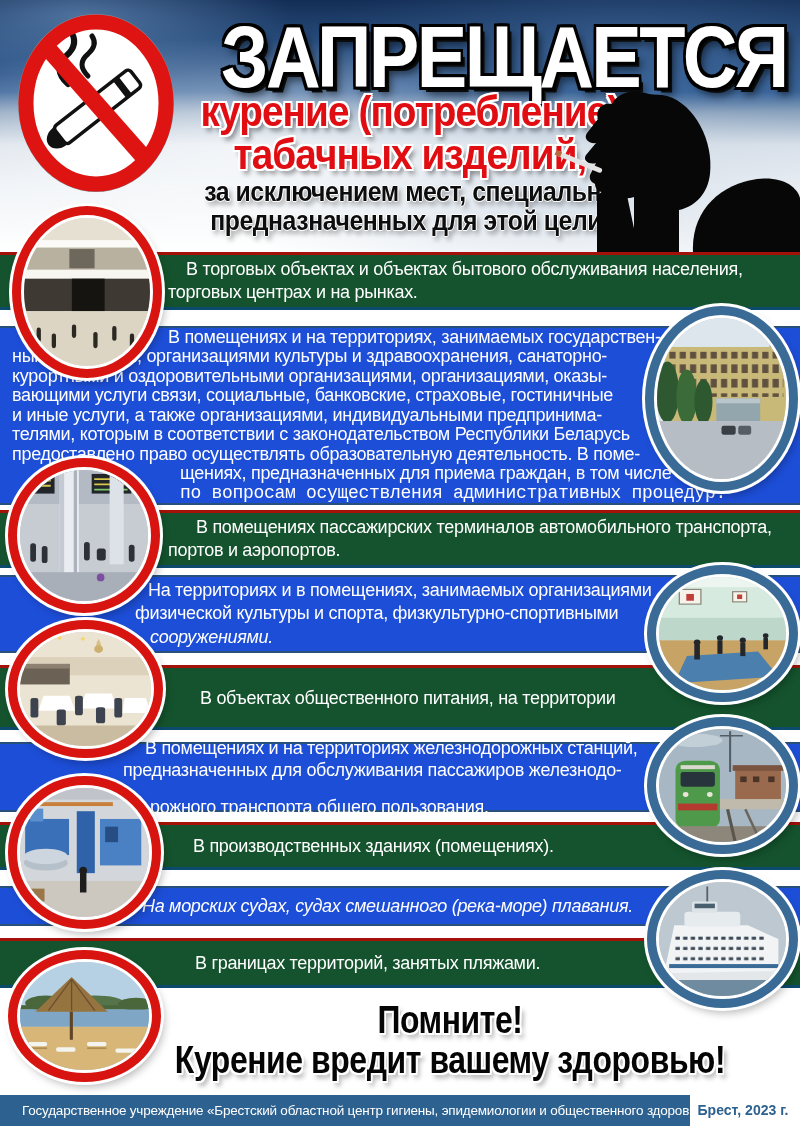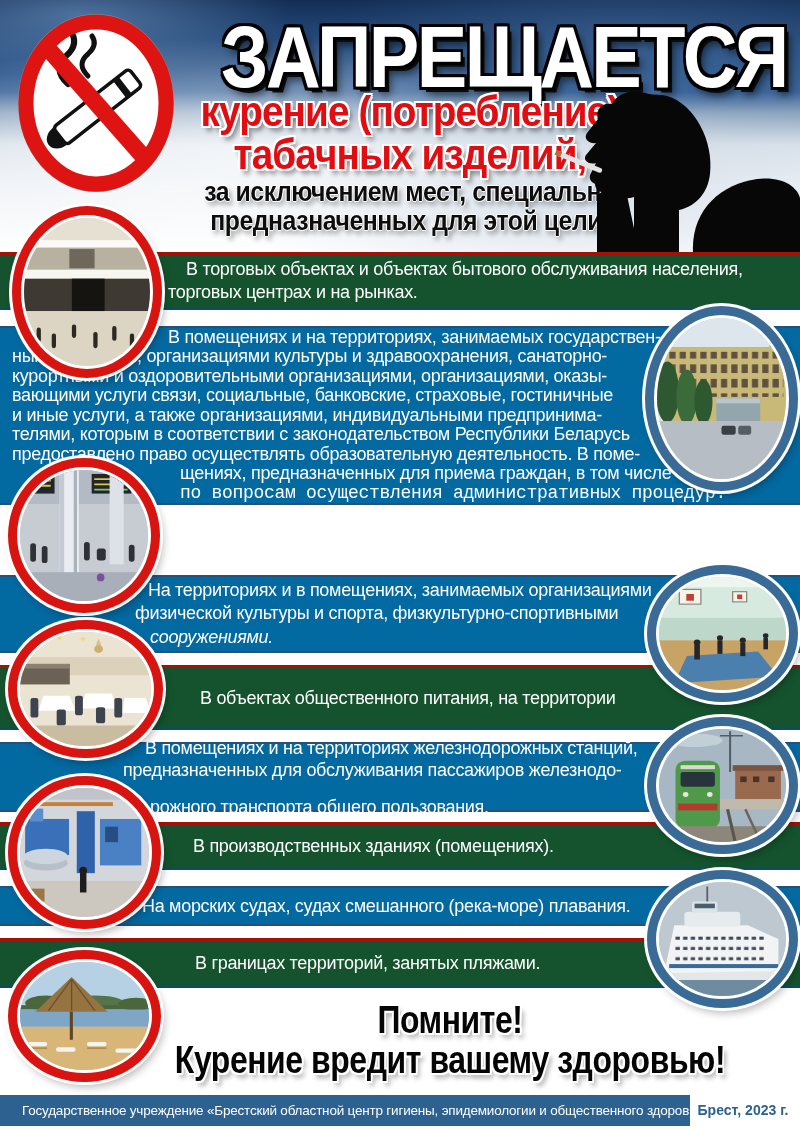--- a/index.html
+++ b/index.html
@@ -30,30 +30,30 @@
     transform:scaleX(.92);transform-origin:50% 0;letter-spacing:-.5px;
     text-shadow:1px 0 #fff,-1px 0 #fff,0 1px #fff,0 -1px #fff,3px 4px 5px rgba(0,0,0,.4);}
   .nosign{position:absolute;left:16px;top:12px;width:160px;height:182px;}
   .silhouette{position:absolute;left:545px;top:88px;width:255px;height:164px;}
 
   
   .band{position:absolute;left:0;width:800px;box-sizing:border-box;color:#fff;
         display:flex;flex-direction:column;justify-content:center;
         font-size:18px;letter-spacing:-.3px;}
   .band.red{background:#14532d;border-top:3px solid #a31108;border-bottom:3px solid #0c4a6e;}
-  .band.blue{background:#0369a1;border-top:2px solid #27507a;border-bottom:2px solid #27507a;}
+  .band.blue{background:#1d4ed8;border-top:2px solid #27507a;border-bottom:2px solid #27507a;}
   .bl{white-space:nowrap;}
   .b0{top:252px;height:58px;line-height:23px;padding-left:168px;}
   .b1{top:326px;height:179px;line-height:19.5px;padding-left:12px;}
   .b2{top:510px;height:58px;line-height:23px;padding-left:168px;}
   .b3{top:575px;height:78px;line-height:23.5px;padding-left:135px;}
   .b4{top:665px;height:65px;line-height:24px;padding-left:165px;}
   .b5{top:742px;height:70px;line-height:22px;padding-left:123px;}
   .b6{top:822px;height:48px;line-height:22px;padding-left:193px;}
-  .b7{top:886px;height:40px;line-height:22px;padding-left:142px;}
+  .b7{top:886px;height:40px;line-height:22px;padding-left:142px;font-style:italic;}
   .b8{top:938px;height:50px;line-height:22px;padding-left:195px;}
 
   
   .circ{position:absolute;border-radius:50%;padding:3px;background:#fff;box-sizing:border-box;}
   .circ.left{border:9px solid #d81410;box-shadow:0 0 0 3px #fff,3px 5px 9px rgba(0,0,0,.28);}
   .circ.right{border:9px solid #3a6b97;box-shadow:0 0 0 3px #fff,3px 5px 9px rgba(0,0,0,.28);}
   .ph{width:100%;height:100%;border-radius:50%;overflow:hidden;background:#ccc;}
   .ph svg{display:block;width:100%;height:100%;}
 
   
@@ -117,20 +117,24 @@
   <div class="band blue b1">
       <div class="bl" style="padding-left: 156px;">В помещениях и на территориях, занимаемых государствен-</div>
       <div class="bl">ными органами, организациями культуры и здравоохранения, санаторно-</div>
       <div class="bl">курортными и оздоровительными организациями, организациями, оказы-</div>
       <div class="bl">вающими услуги связи, социальные, банковские, страховые, гостиничные</div>
       <div class="bl">и иные услуги, а также организациями, индивидуальными предпринима-</div>
       <div class="bl">телями, которым в соответствии с законодательством Республики Беларусь</div>
       <div class="bl">предоставлено право осуществлять образовательную деятельность. В поме-</div>
       <div class="bl" style="padding-left: 168px;">щениях, предназначенных для приема граждан, в том числе</div>
       <div class="bl" style="padding-left: 168px; font-family: Liberation Mono, monospace;">по вопросам осуществления административных процедур.</div>
+    </div>
+  <div class="band red b2">
+      <div class="bl" style="padding-left: 28px;">В помещениях пассажирских терминалов автомобильного транспорта,</div>
+      <div class="bl">портов и аэропортов.</div>
     </div>
   <div class="band blue b3">
       <div class="bl" style="padding-left: 13px;">На территориях и в помещениях, занимаемых организациями</div>
       <div class="bl">физической культуры и спорта, физкультурно-спортивными</div>
       <div class="bl" style="padding-left: 15px; font-style: italic;">сооружениями.</div>
     </div>
   <div class="band red b4">
       <div class="bl" style="padding-left: 35px;">В объектах общественного питания, на территории</div>
     </div>
   <div class="band blue b5">

